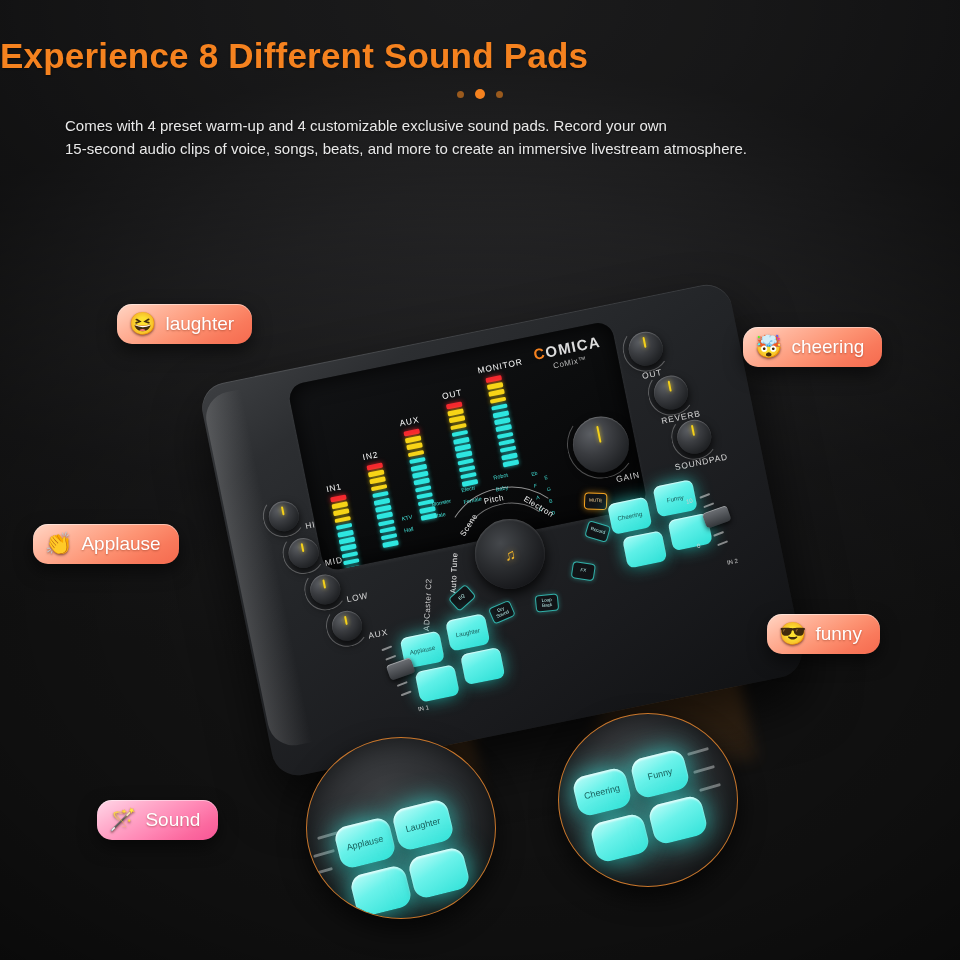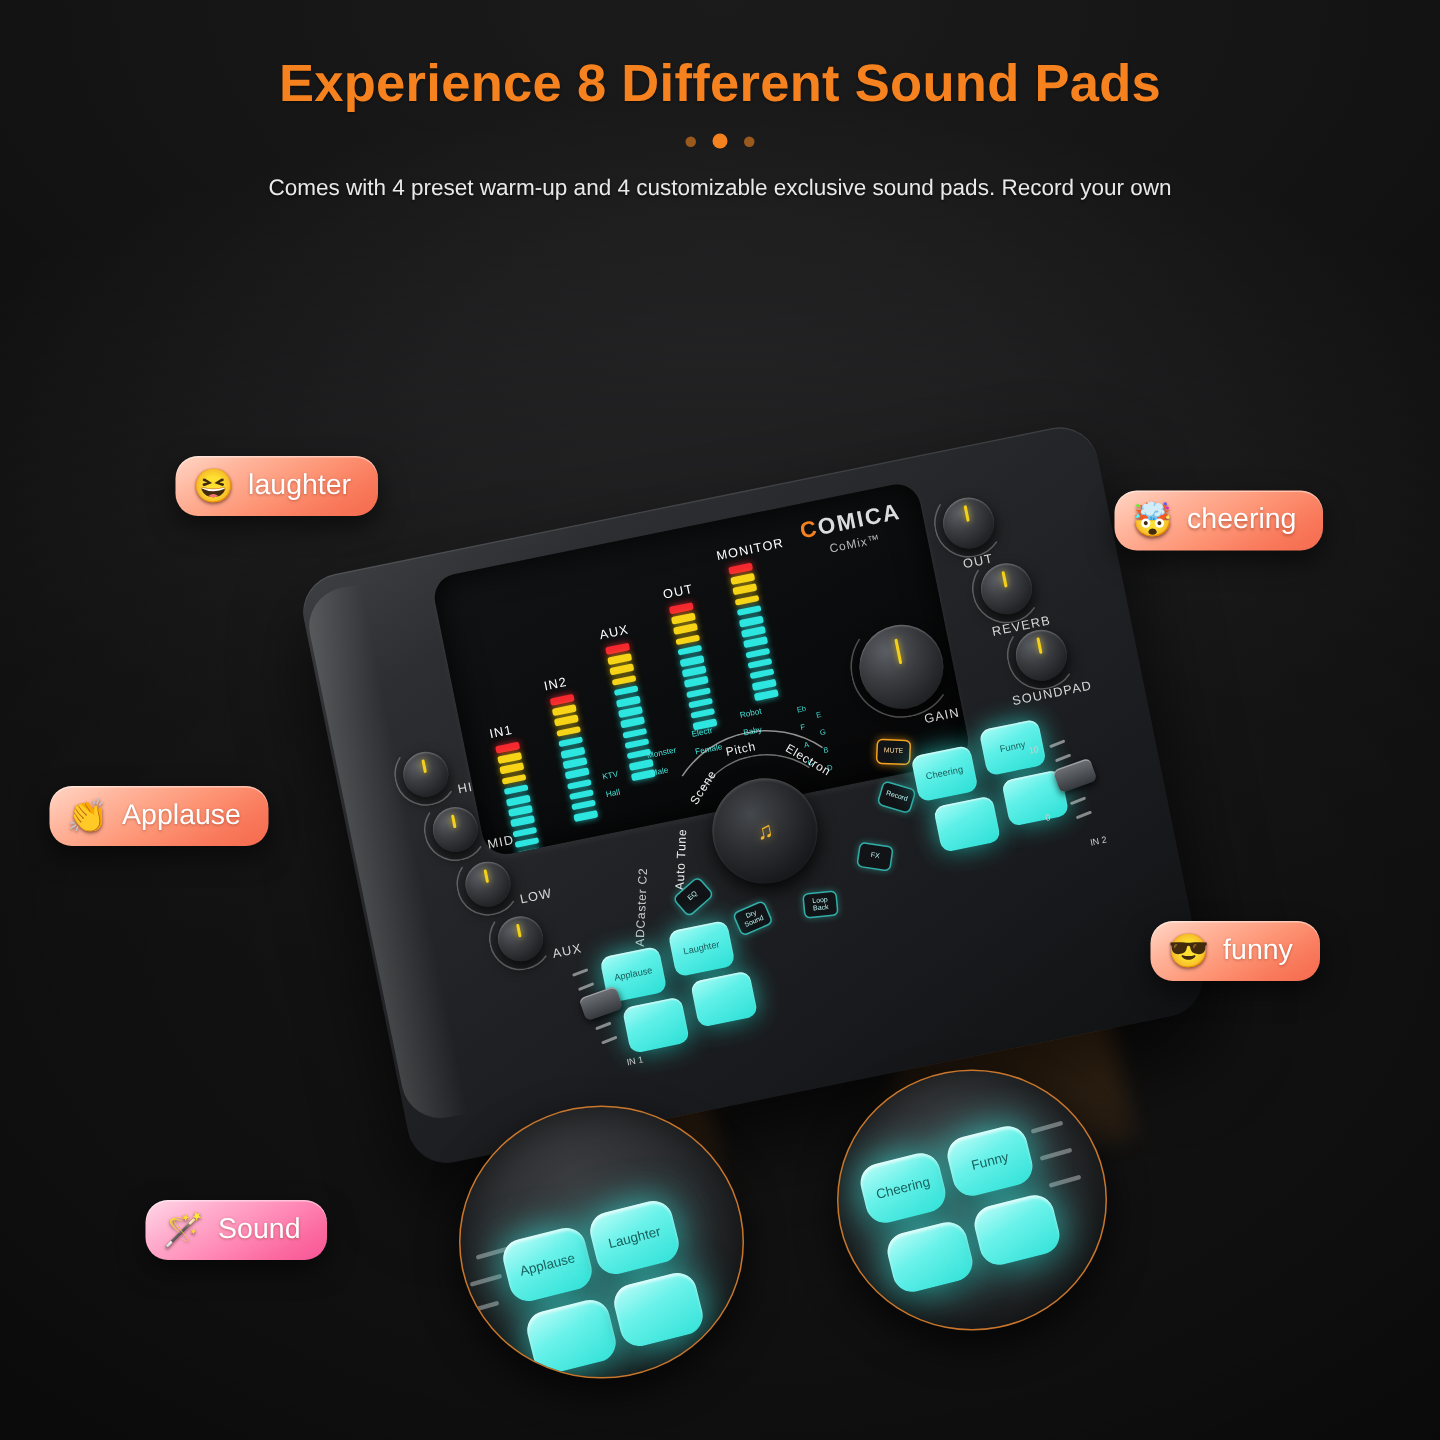--- a/index.html
+++ b/index.html
@@ -12,21 +12,21 @@
     position:relative;width:960px;height:960px;overflow:hidden;
     background:
       radial-gradient(120% 70% at 50% 0%, #434345 0%, #3a3a3c 22%, #2e2e30 42%, #242425 60%, #1b1b1c 76%, #161616 100%);
   }
   .stage:after{
     content:"";position:absolute;inset:0;pointer-events:none;
     background:radial-gradient(80% 55% at 50% 62%, rgba(0,0,0,0) 0%, rgba(0,0,0,.35) 70%, rgba(0,0,0,.6) 100%);
   }
 
   
-  .header{position:absolute;top:0;left:0;width:960px;text-align:center;z-index:6;}
+  .header{position:absolute;top:0;left:0;width:960px;z-index:6;}
   .title{
     margin:0;padding-top:36px;
     font-size:35px;font-weight:bold;letter-spacing:.2px;
     color:#F5821F;
     text-shadow:0 1px 2px rgba(0,0,0,.45);
   }
   .dots{margin:12px auto 0;display:flex;gap:11px;justify-content:center;align-items:center;height:12px;}
   .dot{width:7px;height:7px;border-radius:50%;background:#9a5a1d;}
   .dot.mid{width:10px;height:10px;background:#F5821F;}
   .sub{
@@ -178,20 +178,21 @@
 
   <div class="header">
     <h1 class="title">Experience 8 Different Sound Pads</h1>
     <div class="dots">
       <span class="dot"></span>
       <span class="dot mid"></span>
       <span class="dot"></span>
     </div>
     <p class="sub">
       <span>Comes with 4 preset warm-up and 4 customizable exclusive sound pads. Record your own</span>
+      <span>15-second audio clips of voice, songs, beats, and more to create an immersive livestream atmosphere.</span>
     </p>
   </div>
 
   <svg class="glowbeam" style="left:300px;top:600px;width:260px;height:340px;" viewBox="0 0 260 340">
     <defs>
       <linearGradient id="bl" x1="0" y1="0" x2="0" y2="1">
         <stop offset="0%" stop-color="#f0a24a" stop-opacity="0.85"></stop>
         <stop offset="55%" stop-color="#c97b2c" stop-opacity="0.45"></stop>
         <stop offset="100%" stop-color="#8a4f15" stop-opacity="0.12"></stop>
       </linearGradient>

